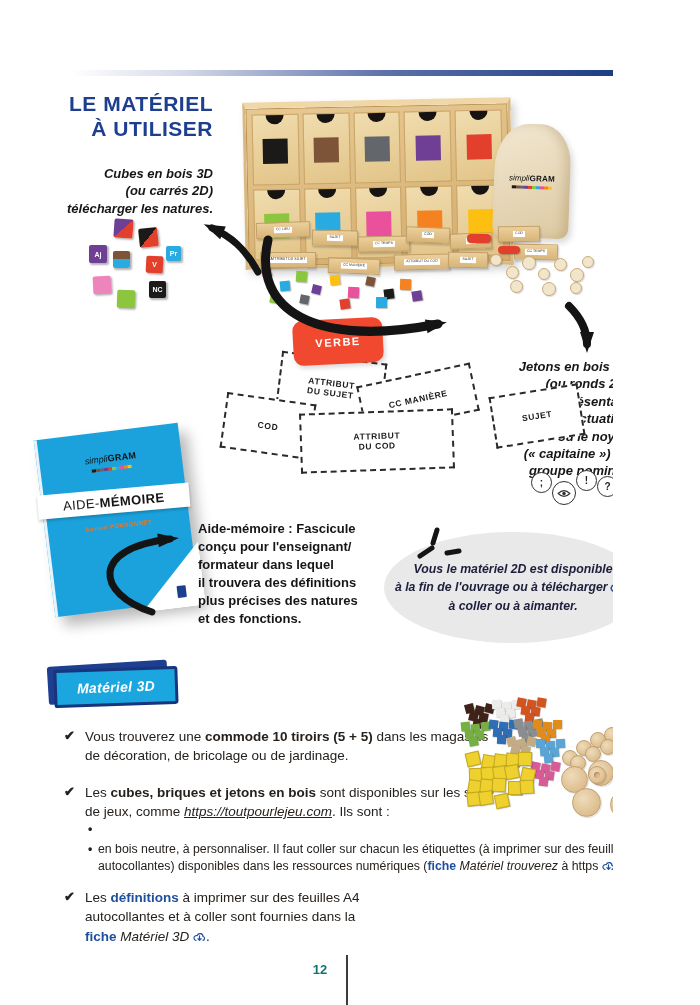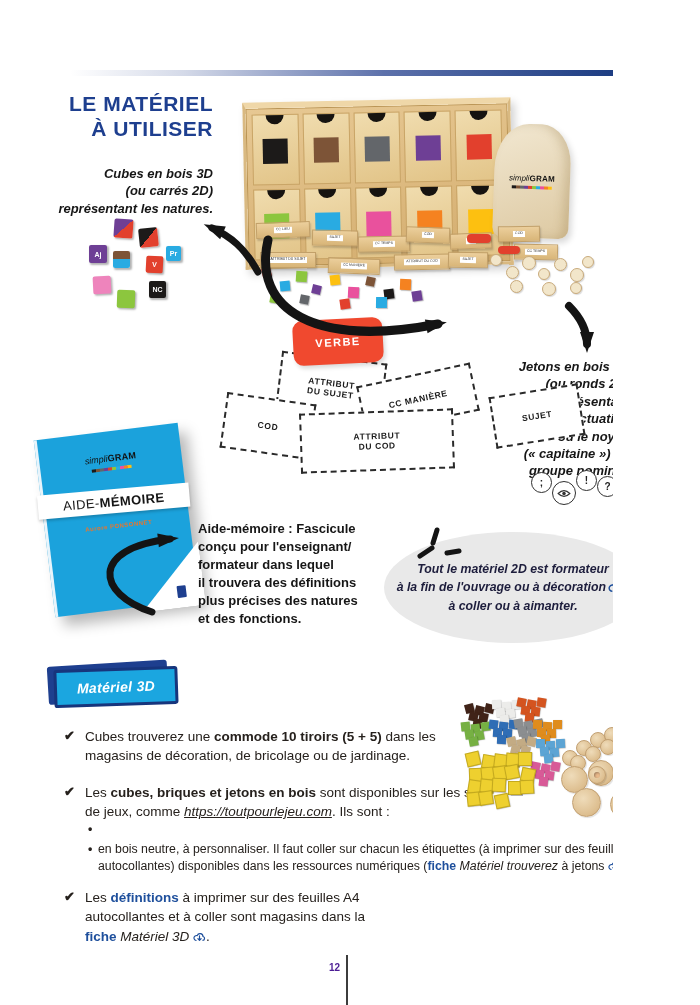--- a/index.html
+++ b/index.html
@@ -127,38 +127,38 @@
   .notebox .blue{font-size:10.5px;}
 
   
   .pile{position:absolute;box-shadow:.5px .5px 1px rgba(0,0,0,.3);}
   .disc{position:absolute;border-radius:50%;background:radial-gradient(circle at 38% 35%,#efdcba,#ddbe8f 70%,#c9a672);
         border:1px solid #c2a072;box-shadow:1px 1px 1px rgba(0,0,0,.12);}
   .donut::after{content:"";position:absolute;left:30%;top:30%;width:40%;height:40%;border-radius:50%;
         background:#e8b88a;box-shadow:inset 1px 1px 2px rgba(0,0,0,.3);}
 
   
-  .pnum{left:300px;top:962px;width:40px;text-align:right;font-weight:700;font-size:10px;color:#4c1d95;}
+  .pnum{left:300px;top:962px;width:40px;text-align:center;font-weight:700;font-size:13px;color:#0f766e;}
   .vline{left:346px;top:955px;width:2px;height:50px;background:#3c3c3c;}
 
   svg.arrows{position:absolute;inset:0;width:700px;height:1005px;pointer-events:none;z-index:6;}
 </style>
 </head>
 <body>
 
 <div class="page">
 
   <div class="abs toprule"></div>
 
   <div class="abs title pre">LE MATÉRIEL
 À UTILISER</div>
 
   <div class="abs cap cap-cubes pre">Cubes en bois 3D
 (ou carrés 2D)
-représentant les natures.</div>
+télécharger les natures.</div>
   <div class="abs cap cap-jetons pre">Jetons en bois 3D
 (ou ronds 2D)
 représentant
 la ponctuation
 ou le noyau
 (« capitaine ») du
 groupe nominal.</div>
 
   <div class="abs cabinet" id="drawers">
       <div class="drawer">
@@ -319,62 +319,62 @@
   <div class="abs aidetxt">
     <span class="lead">Aide-mémoire :</span><span class="body pre"> Fascicule
 conçu pour l'enseignant/
 formateur dans lequel
 il trouvera des définitions
 plus précises des natures
 et des fonctions.</span>
   </div>
 
   <div class="abs bubble">
-    <span>Tout le matériel 2D est formateur</span>
+    <span>Vous le matériel 2D est disponible</span>
     <span class="l2">
-      <span>à la fin de l'ouvrage ou à décoration</span>
+      <span>à la fin de l'ouvrage ou à télécharger</span>
       <svg class="cloud" viewBox="0 0 24 19">
           <path d="M6.5 15 a4.6 4.6 0 1 1 1.2-9 a5.6 5.6 0 0 1 10.8 1.6 a3.7 3.7 0 0 1 -1 7.3" fill="none" stroke="#1e4f9c" stroke-width="2.2"></path>
           <path d="M12 6.5 v8 M9 11.5 l3 3.4 l3-3.4" fill="none" stroke="#1e4f9c" stroke-width="2.2" stroke-linecap="round" stroke-linejoin="round"></path>
         </svg>
       <span>,</span>
     </span>
     <span>à coller ou à aimanter.</span>
   </div>
 
   <div class="abs m3dwrap">
     <div class="m3dback"></div>
     <div class="m3d">Matériel 3D</div>
   </div>
 
   <div class="abs bul b1">
     <span class="chk">✔</span>
-    <span>Cubes trouverez une </span><b>commode 10 tiroirs (5 + 5)</b><span> dans les magasins de décoration, de bricolage ou de jardinage.</span>
+    <span>Vous trouverez une </span><b>commode 10 tiroirs (5 + 5)</b><span> dans les magasins de décoration, de bricolage ou de jardinage.</span>
   </div>
 
   <div class="abs bul b2">
     <span class="chk">✔</span>
     <span>Les </span><b>cubes, briques et jetons en bois</b><span> sont disponibles sur les sites de jeux, comme </span><span class="lnk">https://toutpourlejeu.com</span><span>. Ils sont :</span>
   </div>
 
   <div class="abs sub s1">
     <span class="dot">•</span>
   </div>
 
   <div class="abs sub s2">
     <span class="dot">•</span>
-    <span>en bois neutre, à personnaliser. Il faut coller sur chacun les étiquettes (à imprimer sur des feuilles autocollantes) disponibles dans les ressources numériques (</span><span class="blue">fiche</span><span class="ital"> Matériel trouverez</span><span> à jetons </span><svg class="cloud" viewBox="0 0 24 19" style="width:13px;height:11px">
+    <span>en bois neutre, à personnaliser. Il faut coller sur chacun les étiquettes (à imprimer sur des feuilles autocollantes) disponibles dans les ressources numériques (</span><span class="blue">fiche</span><span class="ital"> Matériel trouverez</span><span> à https </span><svg class="cloud" viewBox="0 0 24 19" style="width:13px;height:11px">
         <path d="M6.5 15 a4.6 4.6 0 1 1 1.2-9 a5.6 5.6 0 0 1 10.8 1.6 a3.7 3.7 0 0 1 -1 7.3" fill="none" stroke="#1e4f9c" stroke-width="2.2"></path>
         <path d="M12 6.5 v8 M9 11.5 l3 3.4 l3-3.4" fill="none" stroke="#1e4f9c" stroke-width="2.2" stroke-linecap="round" stroke-linejoin="round"></path>
       </svg><span>).</span>
   </div>
 
   <div class="abs bul b3">
     <span class="chk">✔</span>
-    <span>Les </span><span class="blue">définitions</span><span> à imprimer sur des feuilles A4 autocollantes et à coller sont magasins dans la </span><span class="blue">fiche</span><span class="ital"> Matériel 3D</span> <svg class="cloud" viewBox="0 0 24 19" style="width:13px;height:11px">
+    <span>Les </span><span class="blue">définitions</span><span> à imprimer sur des feuilles A4 autocollantes et à coller sont fournies dans la </span><span class="blue">fiche</span><span class="ital"> Matériel 3D</span> <svg class="cloud" viewBox="0 0 24 19" style="width:13px;height:11px">
         <path d="M6.5 15 a4.6 4.6 0 1 1 1.2-9 a5.6 5.6 0 0 1 10.8 1.6 a3.7 3.7 0 0 1 -1 7.3" fill="none" stroke="#1e4f9c" stroke-width="2.2"></path>
         <path d="M12 6.5 v8 M9 11.5 l3 3.4 l3-3.4" fill="none" stroke="#1e4f9c" stroke-width="2.2" stroke-linecap="round" stroke-linejoin="round"></path>
       </svg><span>.</span>
   </div>
 
   <div class="layer" id="materials">
       <div class="pile" style="left: 465px; top: 704px; width: 9px; height: 9px; background: rgb(64, 35, 24); transform: rotate(-15deg);"></div>
       <div class="pile" style="left: 475px; top: 706px; width: 9px; height: 9px; background: rgb(64, 35, 24); transform: rotate(14deg);"></div>
       <div class="pile" style="left: 485px; top: 704px; width: 9px; height: 9px; background: rgb(64, 35, 24); transform: rotate(13deg);"></div>
       <div class="pile" style="left: 469px; top: 712px; width: 9px; height: 9px; background: rgb(64, 35, 24); transform: rotate(12deg);"></div>

